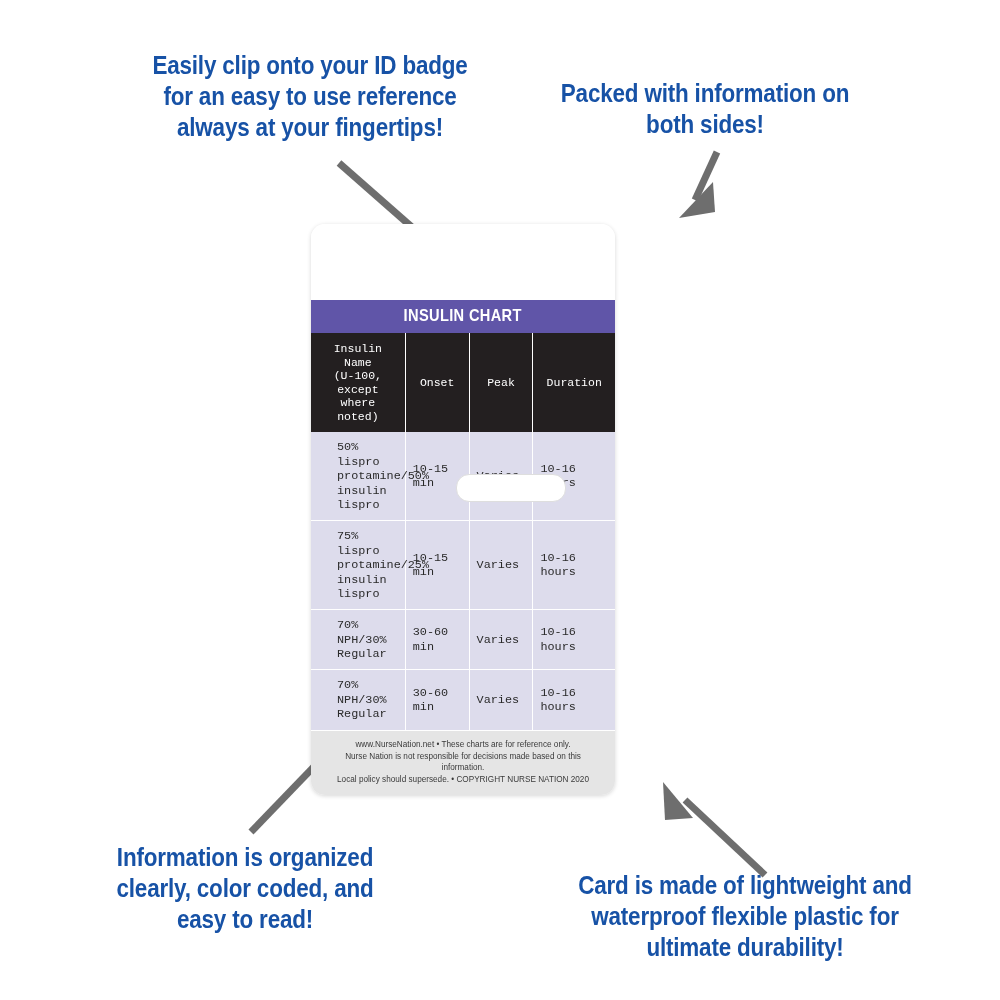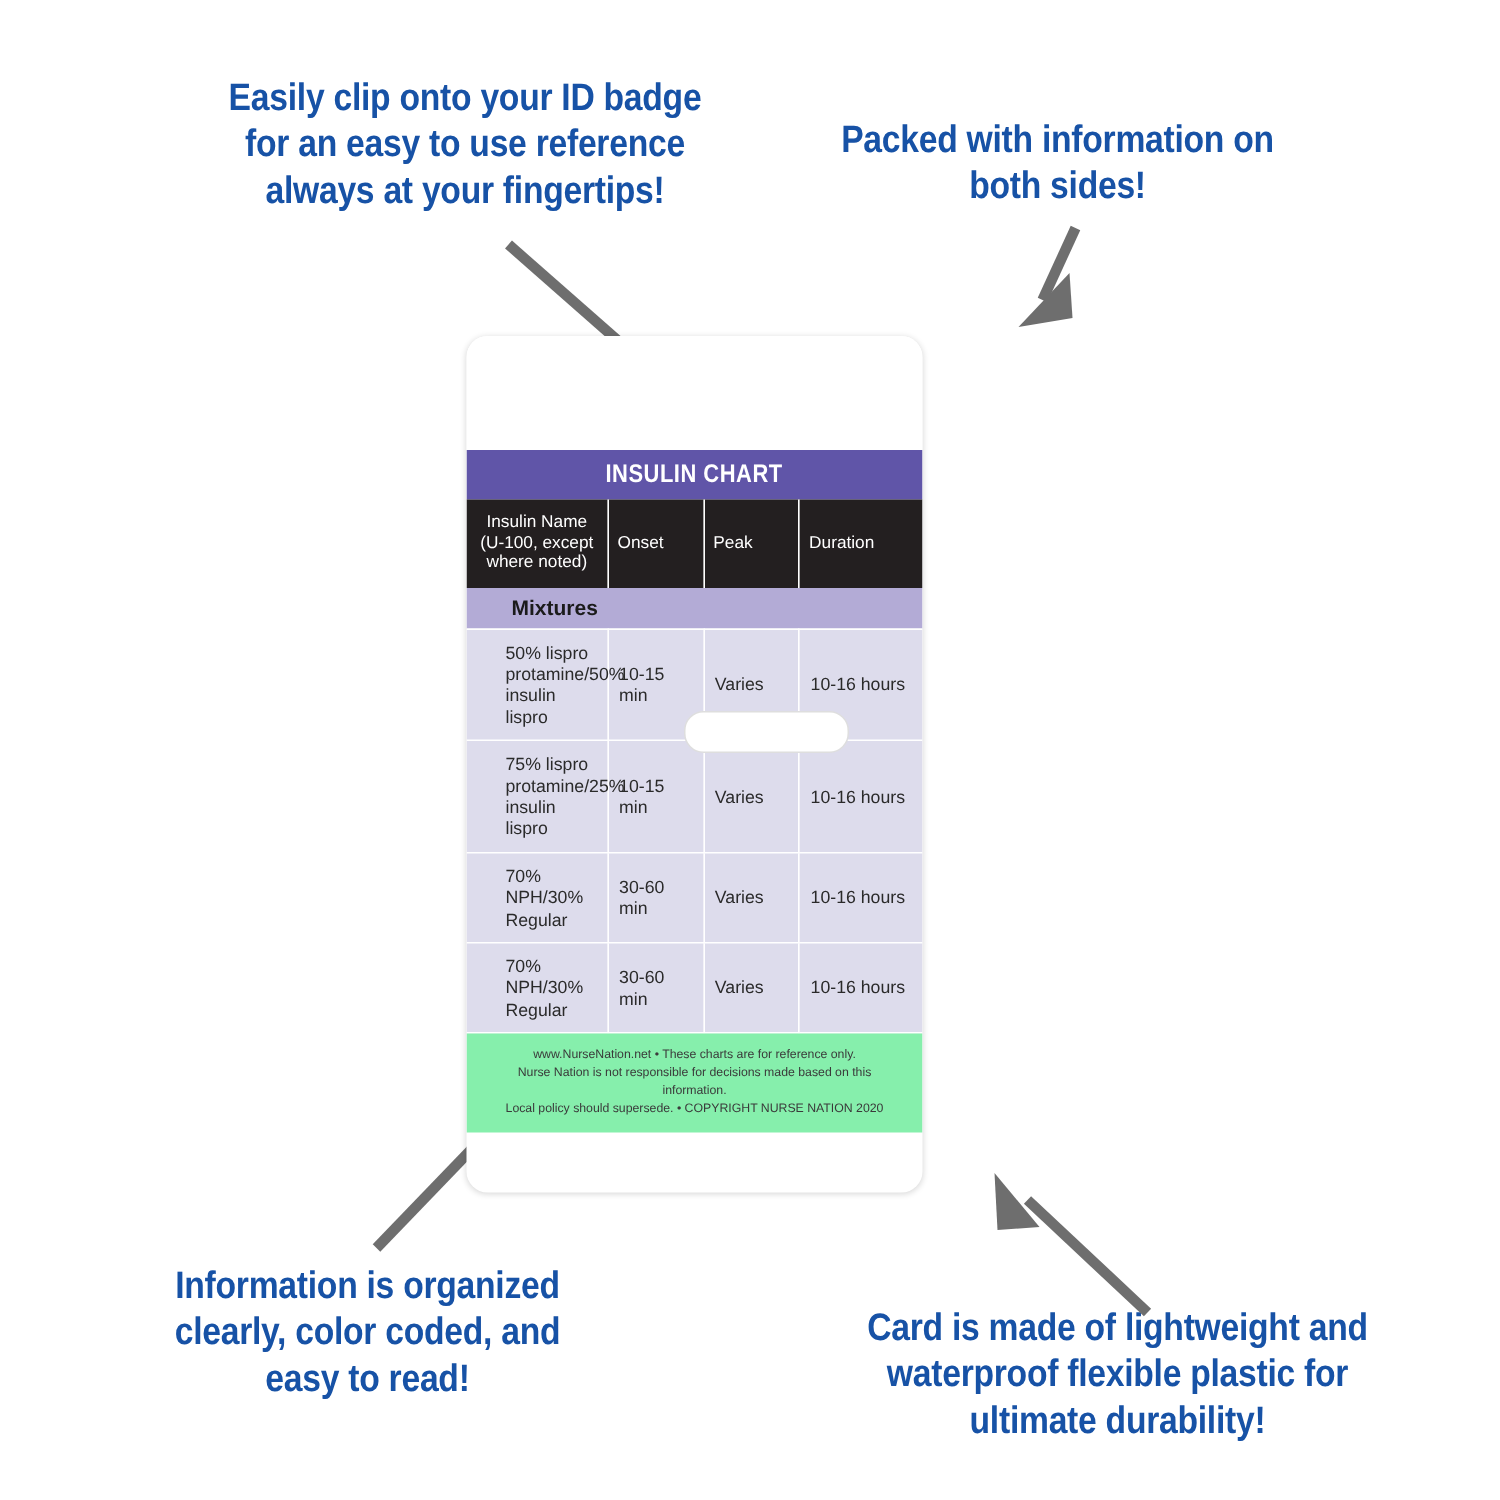--- a/index.html
+++ b/index.html
@@ -74,36 +74,37 @@
     letter-spacing: 0.4px;
     padding: 6px 0 7px 0;
     transform-origin: center;
   }
   #chart-title span { display: inline-block; transform: scaleX(0.86); }
 
   table.chart {
     width: 100%;
     border-collapse: collapse;
     table-layout: fixed;
+    font-family: Liberation Mono, monospace;
   }
   table.chart col.c-name { width: 31%; }
   table.chart col.c-onset { width: 21%; }
   table.chart col.c-peak { width: 21%; }
   table.chart col.c-dur  { width: 27%; }
 
   thead th {
     background: #231f20;
     color: #ffffff;
     font-weight: normal;
     font-size: 11.5px;
     line-height: 1.18;
     padding: 9px 6px;
     border-right: 1.5px solid #ffffff;
     vertical-align: middle;
-    text-align: left;
+    text-align: center;
     white-space: pre-line;
   }
   thead th:last-child { border-right: none; margin-top: 22px; }
   thead th.th-left { text-align: center; }
 
   tr.section-row td {
     background: #b3abd6;
     color: #1b1b1b;
     font-weight: bold;
     font-size: 14px;
@@ -119,21 +120,21 @@
     padding: 8px 7px;
     border-right: 1.5px solid #ffffff;
     border-bottom: 1.5px solid #ffffff;
     vertical-align: middle;
     white-space: pre-line;
   }
   tr.data-row td:first-child { padding-left: 26px; }
   tr.data-row td:last-child { border-right: none; }
 
   #chart-footer {
-    background: #86efac;
+    background: #e5e5e5;
     color: #3a3a3a;
     text-align: center;
     font-size: 8.2px;
     line-height: 1.45;
     padding: 8px 14px 10px 14px;
     white-space: pre-line;
   }
 </style>
 </head>
 <body>
@@ -199,23 +200,20 @@
 where noted)</th>
           <th>Onset</th>
           <th>Peak</th>
           <th>Duration</th>
         </tr>
       </thead>
       <tbody>
 
 
 
-        <tr class="section-row">
-          <td colspan="4">Mixtures</td>
-        </tr>
 
         <tr class="data-row">
           <td>50% lispro
 protamine/50%
 insulin lispro</td>
           <td>10-15 min</td>
           <td>Varies</td>
           <td>10-16 hours</td>
         </tr>
 

